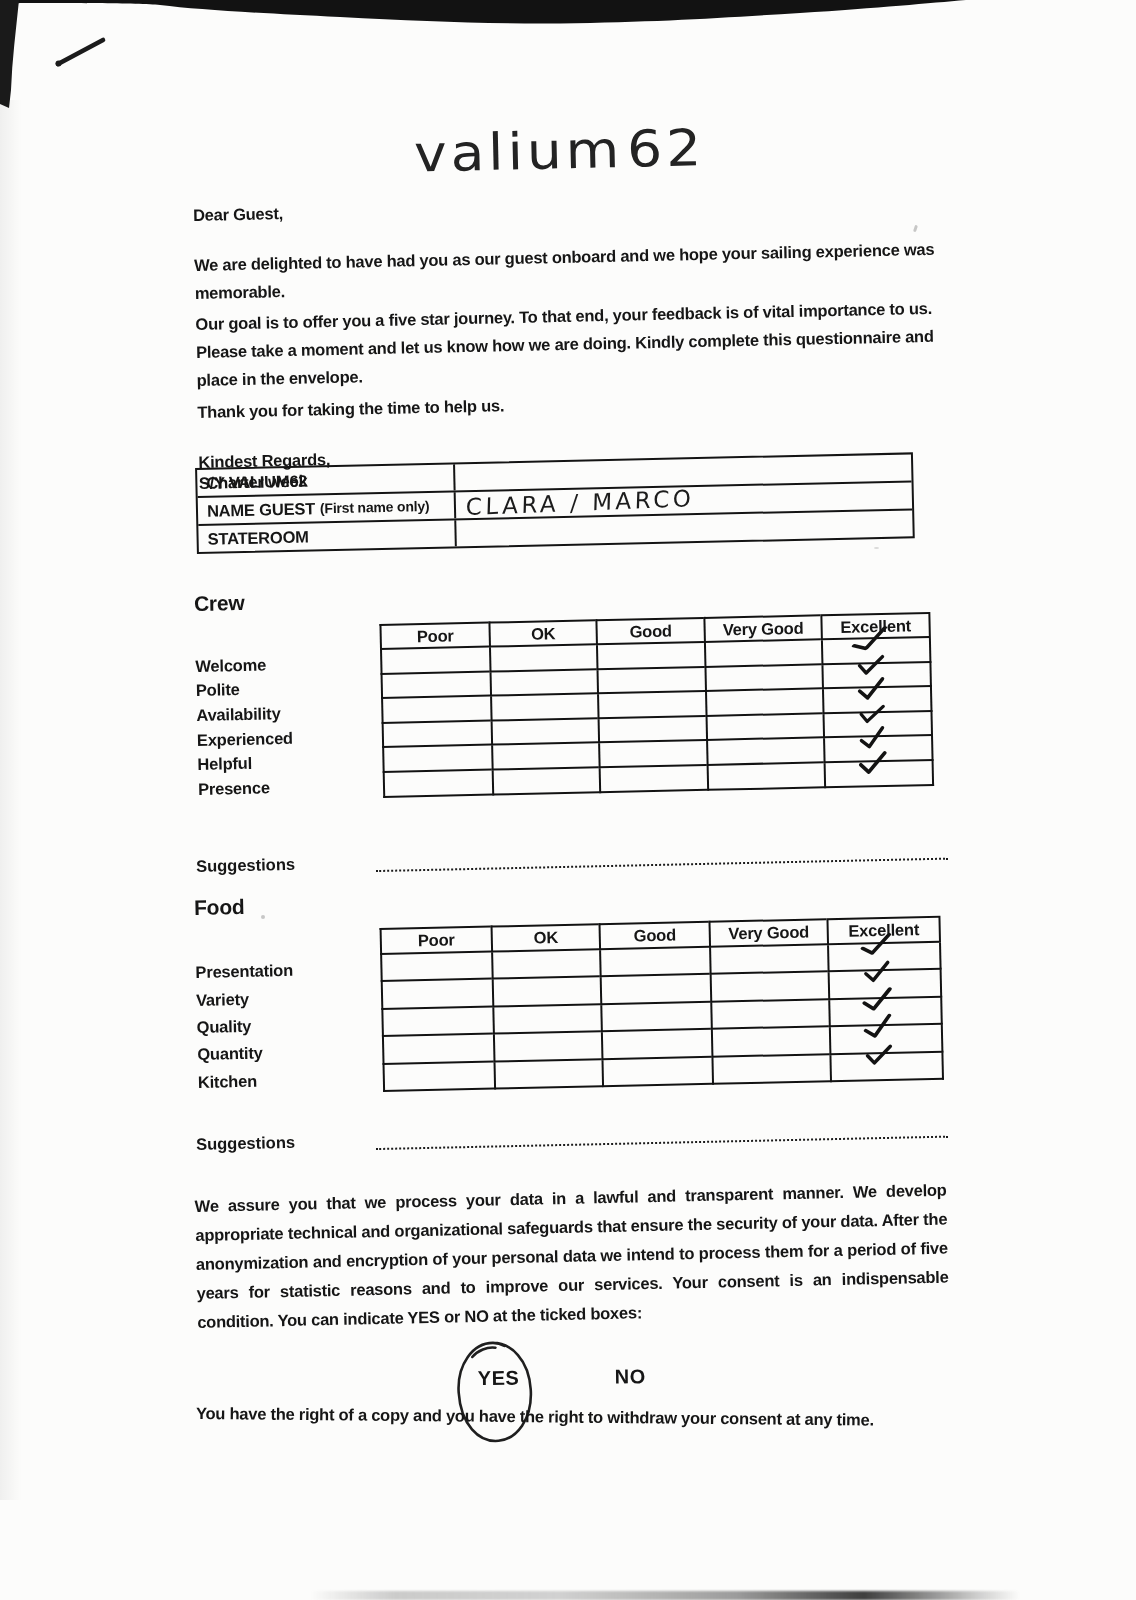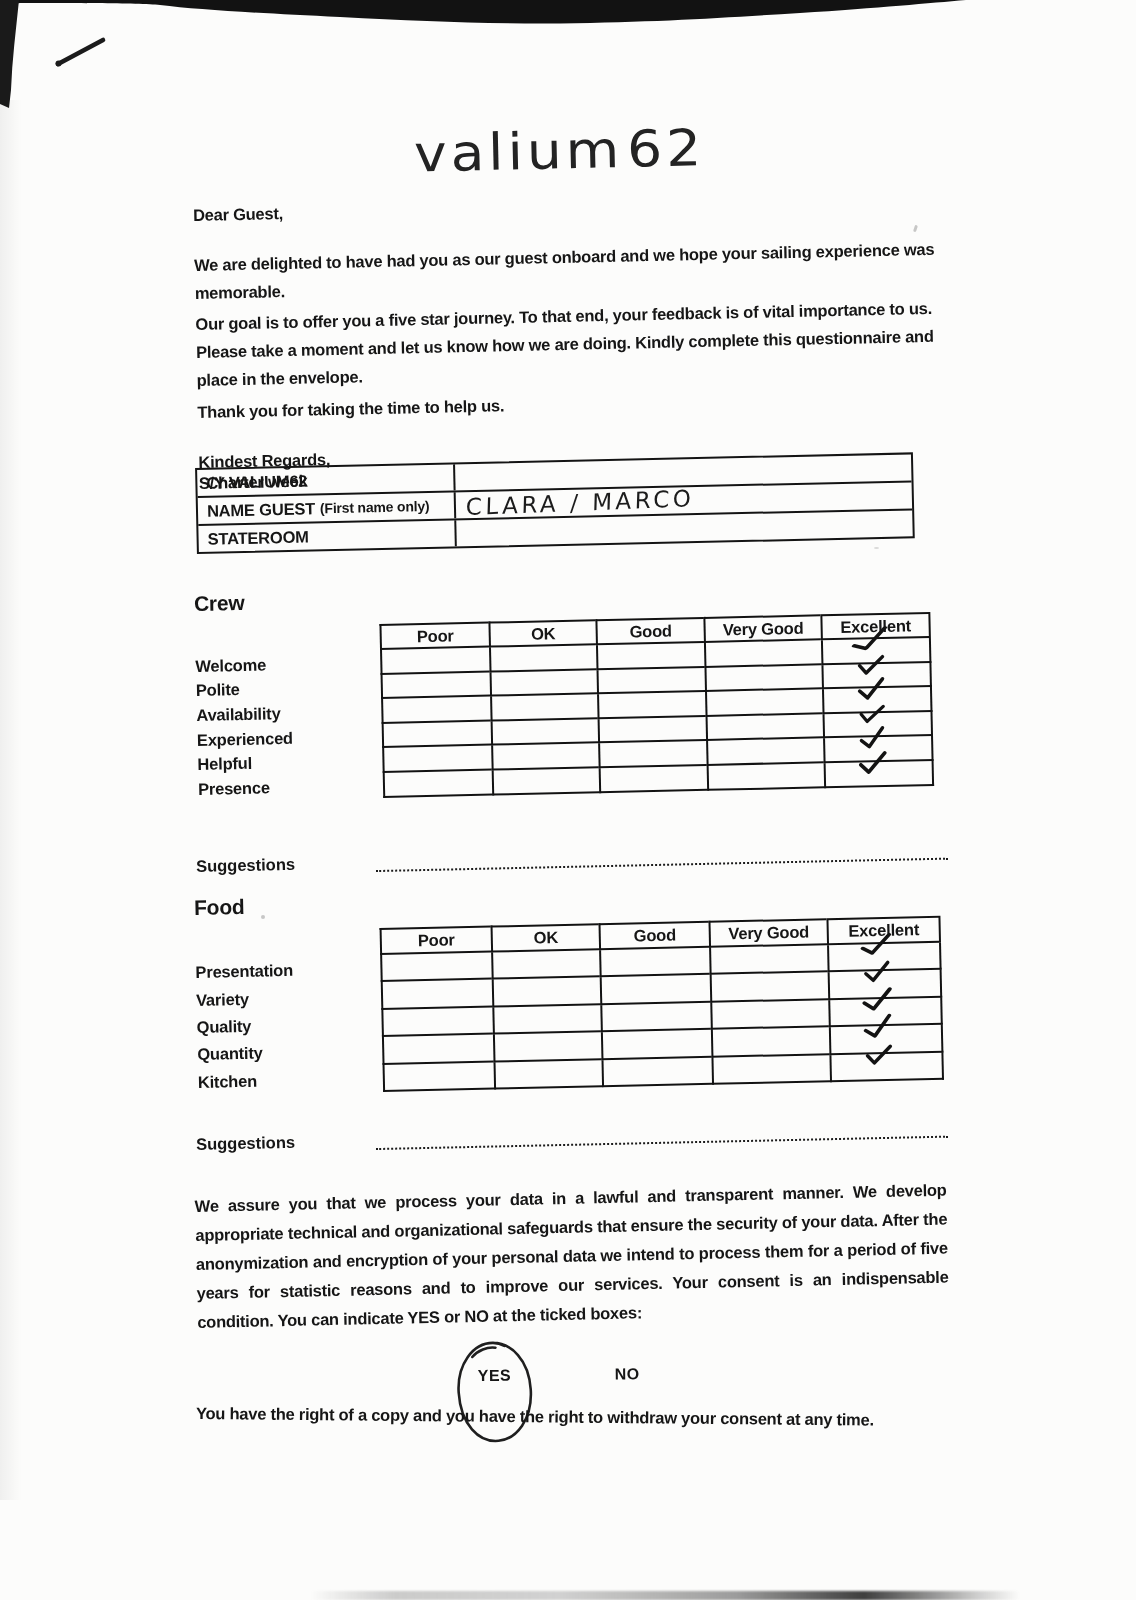--- a/index.html
+++ b/index.html
@@ -96,21 +96,21 @@
   .sugg-label{width:180px;font-weight:700;font-size:16.5px;}
   .sugg-dots{flex:1;border-bottom:2.5px dotted #1b1b1b;height:16px;}
 
   
   #privacy{top:1192px;font-size:16.5px;font-weight:600;line-height:29px;letter-spacing:-.25px;text-align:justify;}
   #privacy p{margin:0;}
 
   
   #consent{top:1360px;height:90px;}
   .consent-opt{
-    position:absolute;font-size:16px;font-weight:700;letter-spacing:.5px;top:10px;
+    position:absolute;font-size:20px;font-weight:700;letter-spacing:.5px;top:10px;
   }
   #opt-yes{left:282px;}
   #opt-no{left:419px;}
   #yes-circle{position:absolute;left:250px;top:-16px;width:100px;height:104px;overflow:visible;}
   #yes-circle path{stroke:#1f1f1f;stroke-width:2.6;fill:none;stroke-linecap:round;}
 
   
   #footer{top:1404px;font-size:16.5px;font-weight:600;letter-spacing:-.25px;}
 </style>
 </head>

